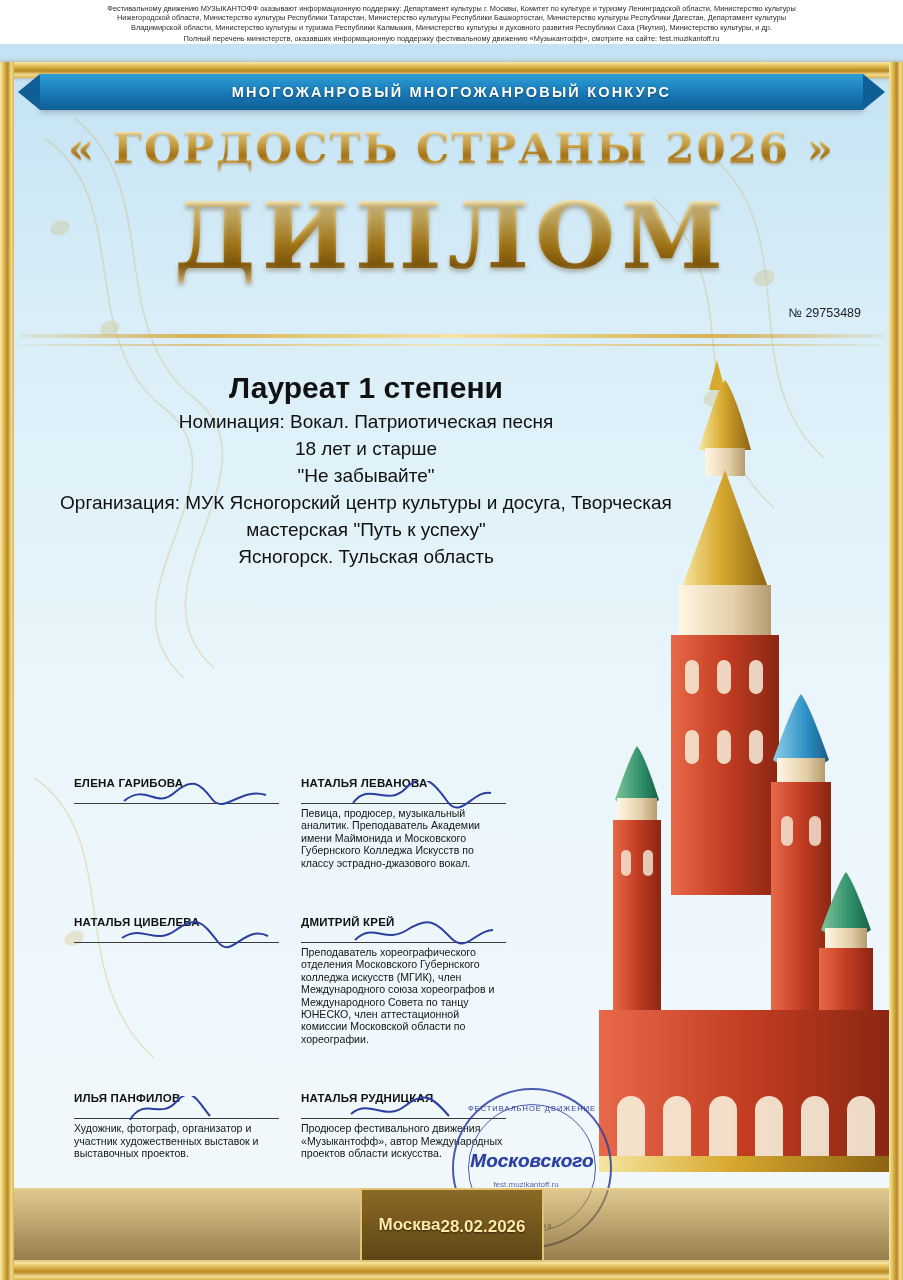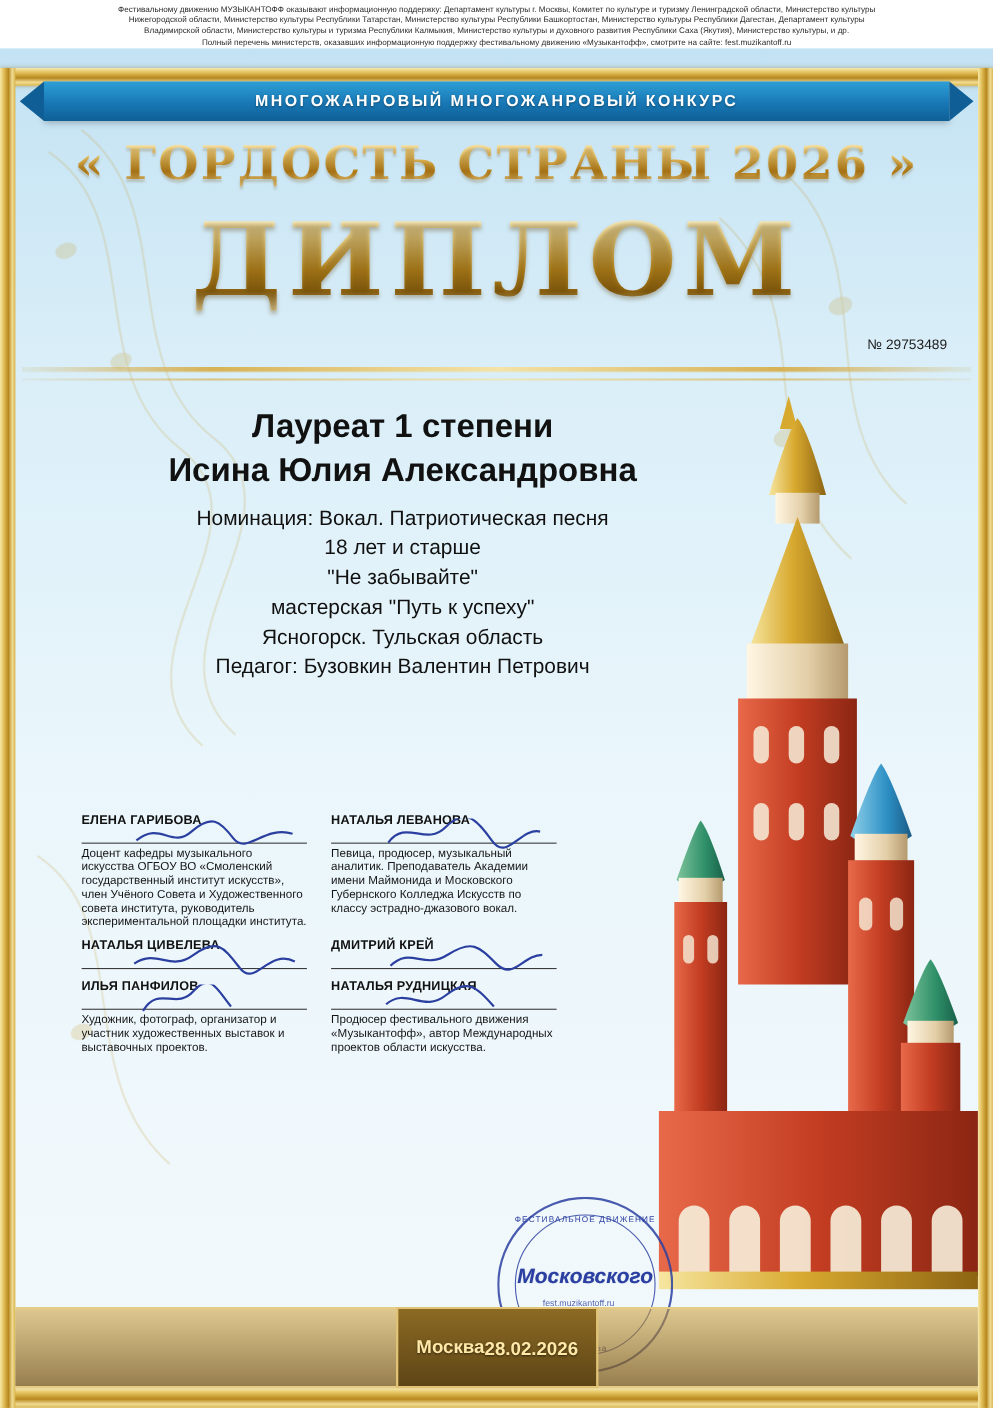--- a/index.html
+++ b/index.html
@@ -175,20 +175,21 @@
     width: 460px;
   }
   .sig-row {
     display: flex;
     gap: 22px;
     margin-bottom: 10px;
   }
   .sig {
     width: 205px;
     position: relative;
+    margin-top: 37px;
   }
   .sig .sig-name {
     font-size: 11.5px;
     font-weight: bold;
     color: #111;
     letter-spacing: .2px;
     white-space: nowrap;
   }
   .sig .sig-rule {
     margin-top: 14px;
@@ -433,39 +434,37 @@
 
   <div class="contest-title">« ГОРДОСТЬ СТРАНЫ 2026 »</div>
   <div class="diploma-title">ДИПЛОМ</div>
   <div class="number">№ 29753489</div>
 
   <div class="divider d1"></div>
   <div class="divider d2"></div>
 
   <div class="award">
     <div class="laureate">Лауреат 1 степени</div>
-    <div class="name">Исина Юлия Александровна</div>
     <div class="line">Номинация: Вокал. Патриотическая песня</div>
     <div class="line">18 лет и старше</div>
     <div class="line">"Не забывайте"</div>
+    <div class="org">Организация: МУК Ясногорский центр культуры и досуга, Творческая</div>
     <div class="org">мастерская "Путь к успеху"</div>
     <div class="line">Ясногорск. Тульская область</div>
-    <div class="line">Педагог: Бузовкин Валентин Петрович</div>
   </div>
 
   <div class="signatures">
 
     <div class="sig-row">
       <div class="sig">
         <div class="sig-name">ЕЛЕНА ГАРИБОВА</div>
         <svg class="scribble" viewBox="0 0 150 30">
             <path d="M4 20 C 26 2, 36 28, 54 12 S 80 2, 92 18 S 120 6, 146 14" fill="none" stroke="#2b3fa0" stroke-width="2"></path>
           </svg>
         <div class="sig-rule"></div>
-        <div class="sig-desc">Доцент кафедры музыкального искусства ОГБОУ ВО «Смоленский государственный институт искусств», член Учёного Совета и Художественного совета института, руководитель экспериментальной площадки института.</div>
       </div>
       <div class="sig">
         <div class="sig-name">НАТАЛЬЯ ЛЕВАНОВА</div>
         <svg class="scribble" viewBox="0 0 150 30">
             <path d="M6 22 C 22 0, 40 26, 58 8 S 86 0, 100 20 S 126 8, 144 12" fill="none" stroke="#2b3fa0" stroke-width="2"></path>
           </svg>
         <div class="sig-rule"></div>
         <div class="sig-desc">Певица, продюсер, музыкальный аналитик. Преподаватель Академии имени Маймонида и Московского Губернского Колледжа Искусств по классу эстрадно-джазового вокал.</div>
       </div>
     </div>
@@ -477,20 +476,21 @@
             <path d="M2 18 C 24 4, 34 26, 56 10 S 84 4, 98 22 S 124 4, 148 16" fill="none" stroke="#2b3fa0" stroke-width="2"></path>
           </svg>
         <div class="sig-rule"></div>
       </div>
       <div class="sig">
         <div class="sig-name">ДМИТРИЙ КРЕЙ</div>
         <svg class="scribble" viewBox="0 0 150 30">
             <path d="M8 20 C 26 2, 38 24, 60 10 S 88 2, 104 18 S 128 10, 146 10" fill="none" stroke="#2b3fa0" stroke-width="2"></path>
           </svg>
         <div class="sig-rule"></div>
+        <div class="sig-desc">Преподаватель хореографического отделения Московского Губернского колледжа искусств (МГИК), член Международного союза хореографов и Международного Совета по танцу ЮНЕСКО, член аттестационной комиссии Московской области по хореографии.</div>
       </div>
     </div>
 
     <div class="sig-row">
       <div class="sig">
         <div class="sig-name">ИЛЬЯ ПАНФИЛОВ</div>
         <svg class="scribble" viewBox="0 0 150 30">
             <path d="M10 24 C 24 0, 40 24, 56 6 S 78 6, 90 20" fill="none" stroke="#2b3fa0" stroke-width="2"></path>
           </svg>
         <div class="sig-rule"></div>

